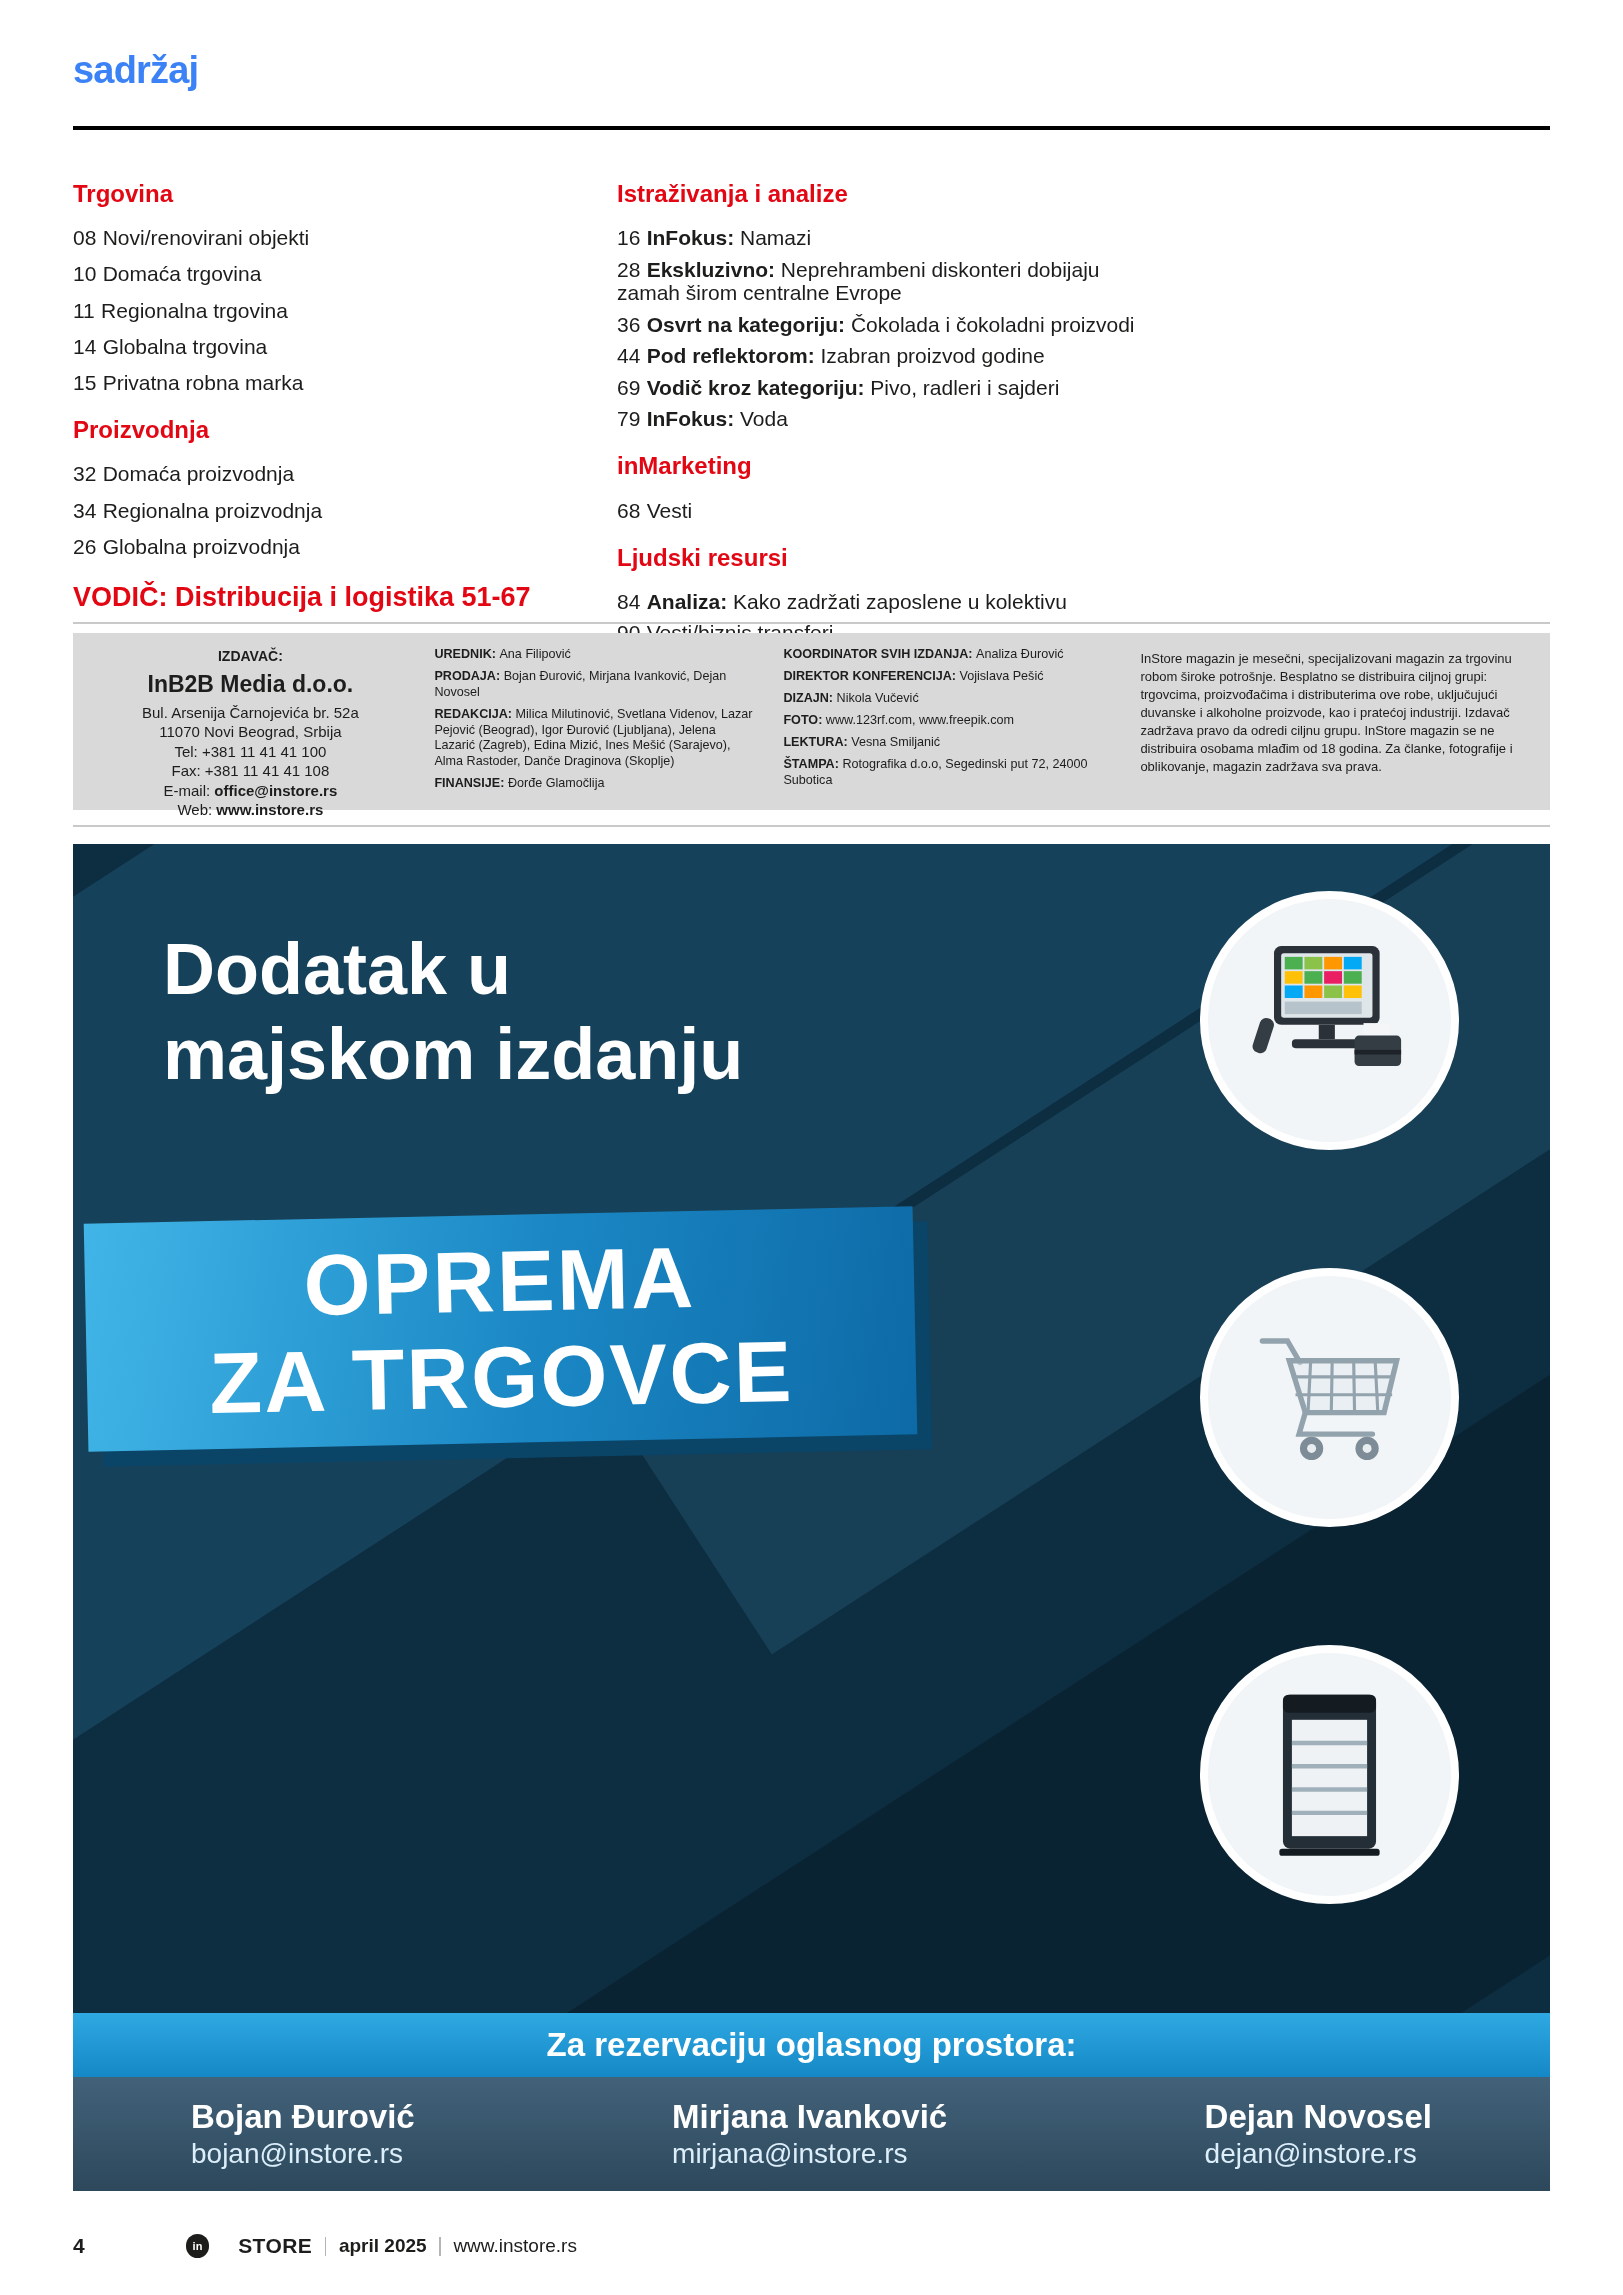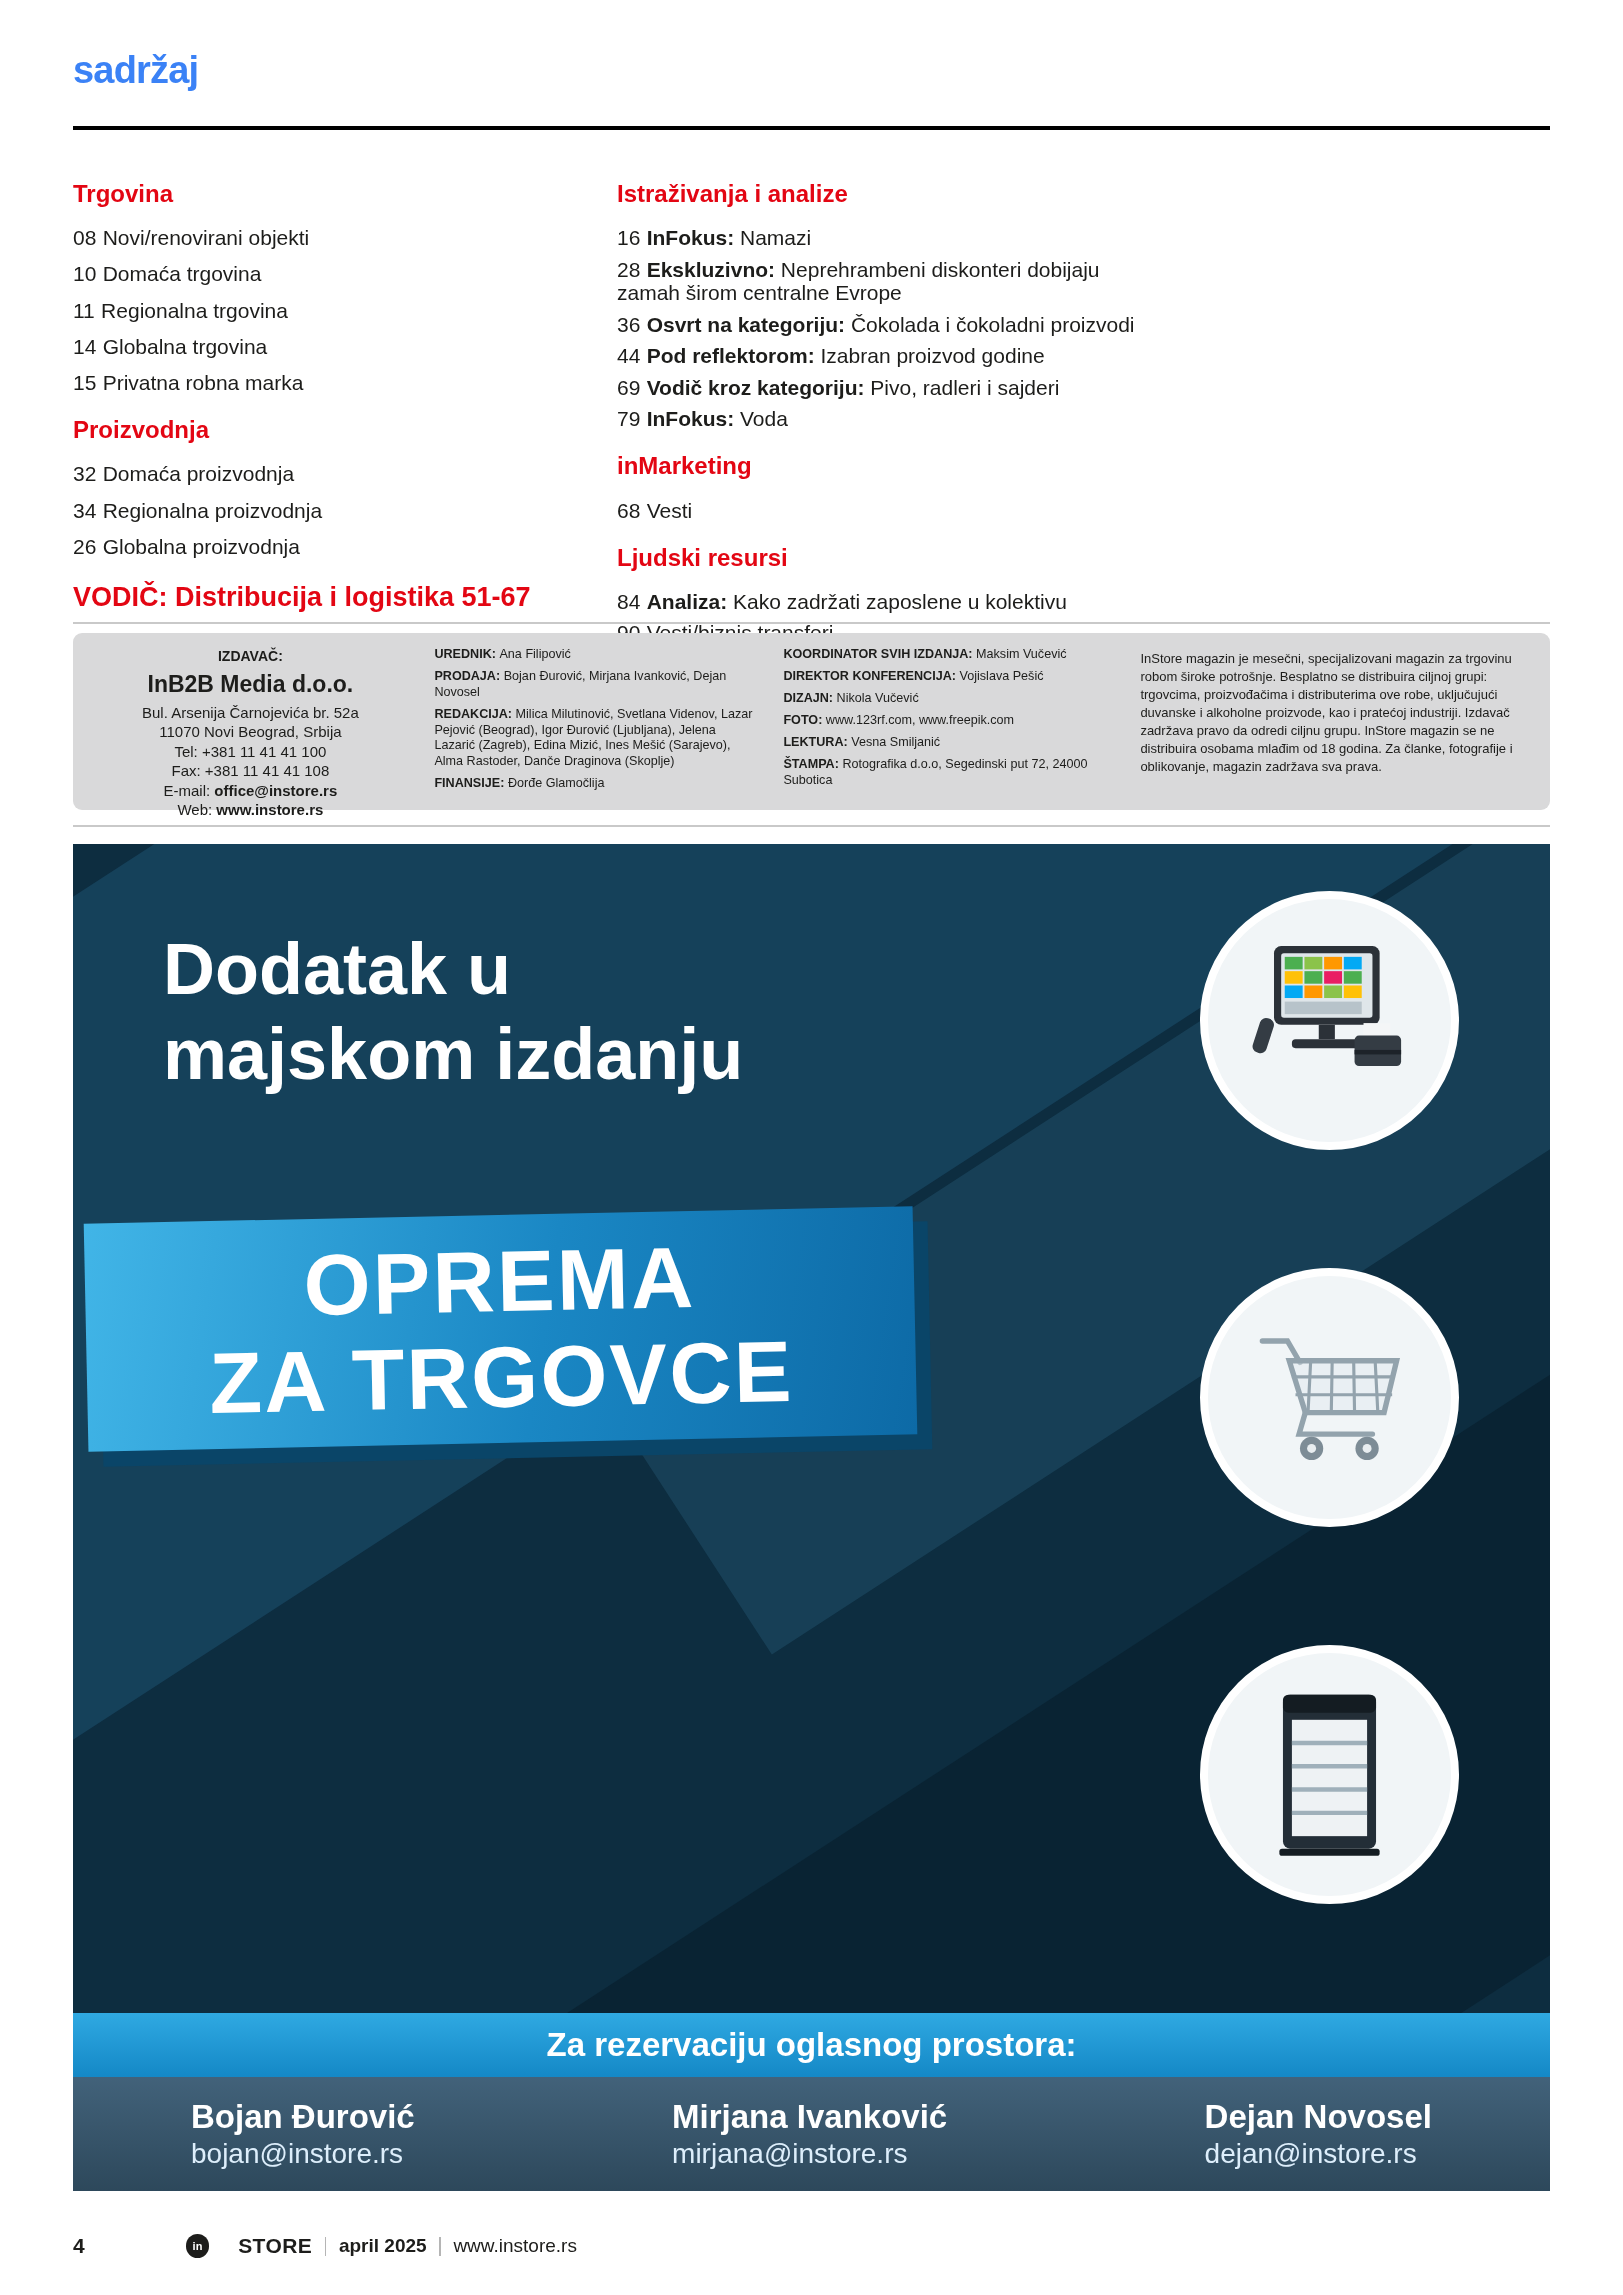--- a/index.html
+++ b/index.html
@@ -34,21 +34,21 @@
   .toc-right .toc-item { margin-bottom: 7.9px; }
   .toc-item .num { margin-right: 6.3px; }
   .toc-item b { font-weight: bold; }
   
   .divider { position: absolute; left: 73px; width: 1477px; height: 1.6px; background: #c9c9c9; }
   .divider.top { top: 622px; }
   .divider.bottom { top: 825px; }
   
   .impressum {
     position: absolute; left: 73px; top: 633px; width: 1477px; height: 177px;
-    background: #d9d9da; display: flex; gap: 27px; padding: 14px 20.4px; border-radius: 9px;
+    background: #d9d9da; display: flex; gap: 27px; padding: 14px 20.4px;
   }
   .imp-col { font-size: 12.6px; line-height: 1.25; color: #1d1d1b; }
   .imp-col b { font-weight: bold; }
   .imp-col1 { width: 314px; text-align: center; font-size: 15px; line-height: 1.3; }
   .imp-label { font-size: 14px; font-weight: bold; margin-bottom: 4.7px; }
   .imp-name  { font-size: 23px; font-weight: bold; margin-bottom: 3.1px; }
   .imp-col2 { width: 322px; }
   .imp-col3 { width: 330px; }
   .imp-col4 { flex: 1; text-align: left; font-size: 13px; line-height: 1.38; padding-top: 3.1px; }
   .imp-entry { margin-bottom: 6.3px; }
@@ -169,21 +169,21 @@
   </div>
 
   <div class="imp-col imp-col2">
     <p class="imp-entry"><b>UREDNIK: </b><span>Ana Filipović</span></p>
     <p class="imp-entry"><b>PRODAJA: </b><span>Bojan Đurović, Mirjana Ivanković, Dejan Novosel</span></p>
     <p class="imp-entry"><b>REDAKCIJA: </b><span>Milica Milutinović, Svetlana Videnov, Lazar Pejović (Beograd), Igor Đurović (Ljubljana), Jelena Lazarić (Zagreb), Edina Mizić, Ines Mešić (Sarajevo), Alma Rastoder, Danče Draginova (Skoplje)</span></p>
     <p class="imp-entry"><b>FINANSIJE: </b><span>Đorđe Glamočlija</span></p>
   </div>
 
   <div class="imp-col imp-col3">
-    <p class="imp-entry"><b>KOORDINATOR SVIH IZDANJA: </b><span>Maksim Vučević</span></p>
+    <p class="imp-entry"><b>KOORDINATOR SVIH IZDANJA: </b><span>Analiza Đurović</span></p>
     <p class="imp-entry"><b>DIREKTOR KONFERENCIJA: </b><span>Vojislava Pešić</span></p>
     <p class="imp-entry"><b>DIZAJN: </b><span>Nikola Vučević</span></p>
     <p class="imp-entry"><b>FOTO: </b><span>www.123rf.com, www.freepik.com</span></p>
     <p class="imp-entry"><b>LEKTURA: </b><span>Vesna Smiljanić</span></p>
     <p class="imp-entry"><b>ŠTAMPA: </b><span>Rotografika d.o.o, Segedinski put 72, 24000 Subotica</span></p>
   </div>
 
   <div class="imp-col imp-col4">
     <p>InStore magazin je mesečni, specijalizovani magazin za trgovinu robom široke potrošnje. Besplatno se distribuira ciljnoj grupi: trgovcima, proizvođačima i distributerima ove robe, uključujući duvanske i alkoholne proizvode, kao i pratećoj industriji. Izdavač zadržava pravo da odredi ciljnu grupu. InStore magazin se ne distribuira osobama mlađim od 18 godina. Za članke, fotografije i oblikovanje, magazin zadržava sva prava.</p>
   </div>

